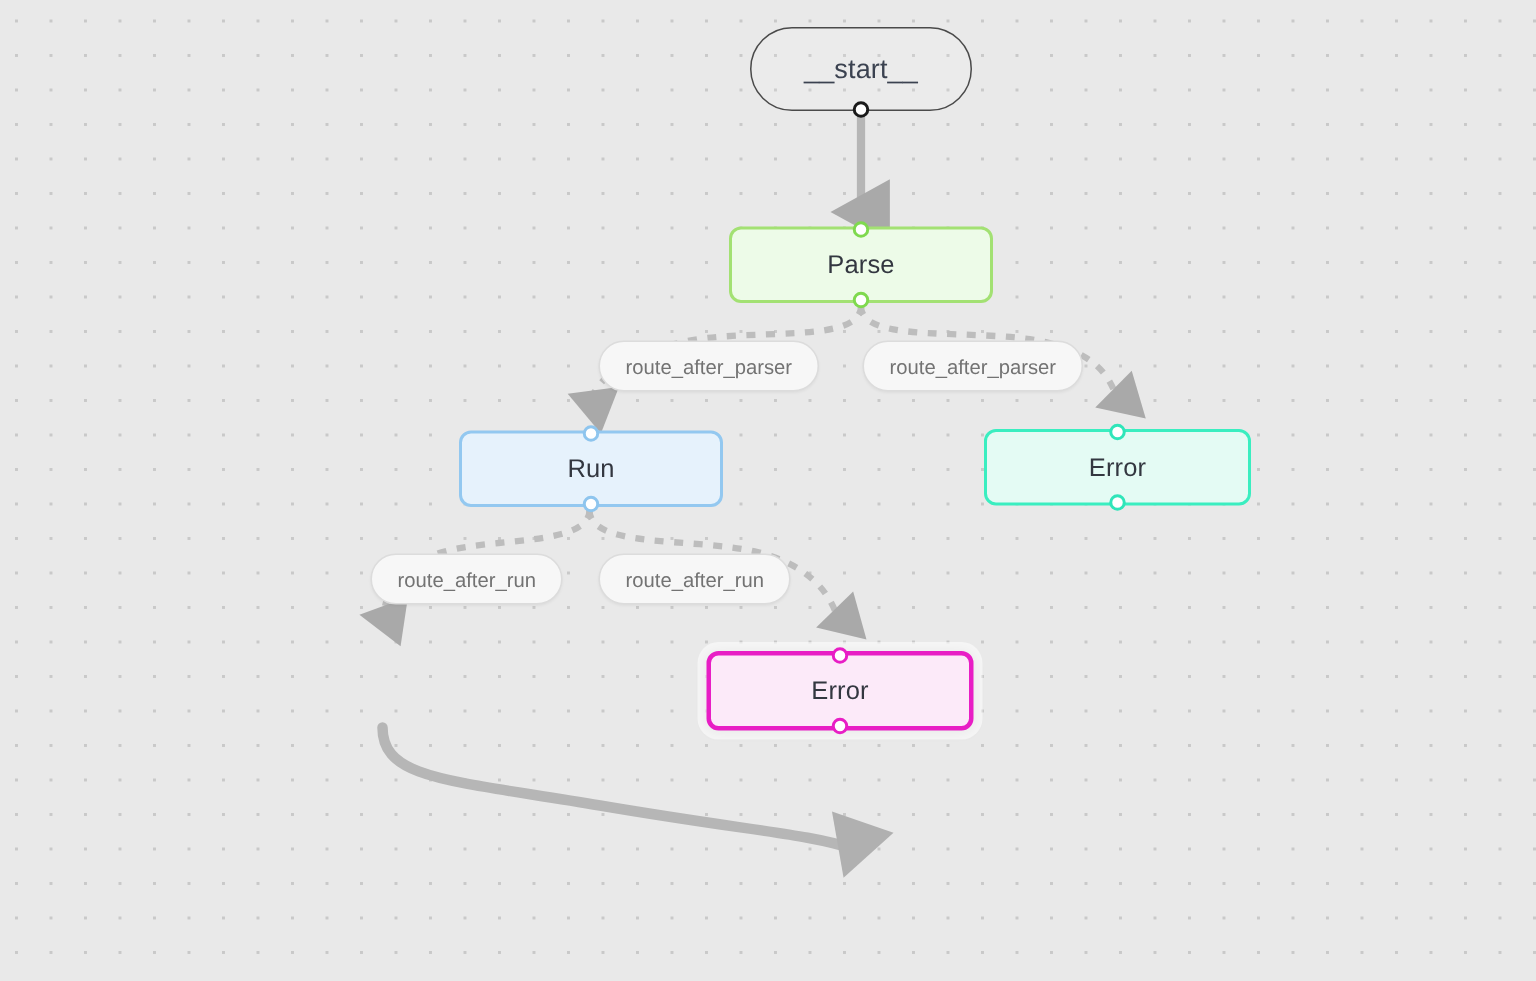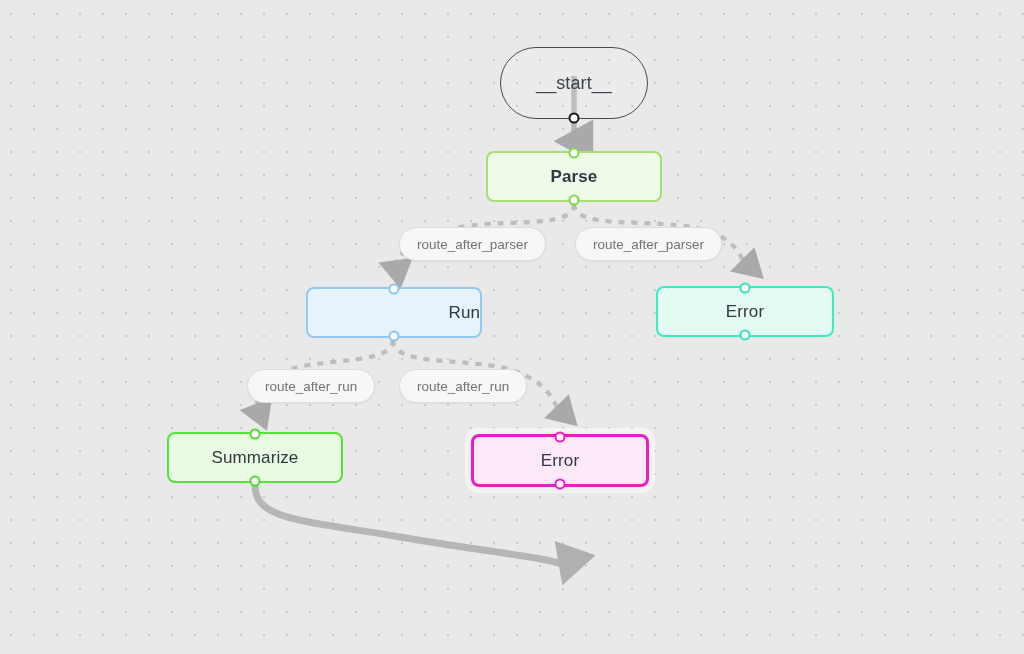--- a/index.html
+++ b/index.html
@@ -50,27 +50,25 @@
     color: #3b4250;
   }
 
   .node-box {
     border-radius: 8px;
   }
 
   .node-parse {
     background: #edfbe8;
     border: 2px solid #a3e173;
-    font-weight: bold;
   }
 
   .node-run {
     background: #e6f2fc;
     border: 2px solid #93c8f0;
-    justify-content: flex-end;
   }
 
   .node-error-teal {
     background: #e4fbf4;
     border: 2.5px solid #3aeec0;
   }
 
   .node-summarize {
     background: #e9fbe2;
     border: 2.5px solid #57e238;
@@ -158,21 +156,21 @@
       <path d="M 393 340 C 393 366, 462 358, 505 368
                C 540 377, 554 396, 559 414" fill="none" stroke="#bdbdbd" stroke-width="4.2" stroke-dasharray="6 7" stroke-linecap="butt" marker-end="url(#arrow-gray)"></path>
     </g>
 
     <g>
       <path d="M 255 485 C 255 520, 300 520, 400 537
                C 500 554, 540 556, 569 566" fill="none" stroke="#b6b6b6" stroke-width="7" stroke-linecap="round" marker-end="url(#arrow-gray-thick)"></path>
     </g>
   </svg>
 
-  <div class="node node-terminal" style="left:500px; top:18px; width:148px; height:72px;margin-top:29px;">
+  <div class="node node-terminal" style="left:500px; top:18px; width:148px; height:56px;">
     <span>__start__</span>
     <span class="handle bottom h-dark"></span>
   </div>
 
   <div class="node node-box node-parse" style="left:486px; top:151px; width:176px; height:51px;">
     <span>Parse</span>
     <span class="handle top h-green"></span>
     <span class="handle bottom h-green"></span>
   </div>
 
@@ -181,25 +179,20 @@
     <span class="handle top h-blue"></span>
     <span class="handle bottom h-blue"></span>
   </div>
 
   <div class="node node-box node-error-teal" style="left:656px; top:286px; width:178px; height:51px;">
     <span>Error</span>
     <span class="handle top h-teal"></span>
     <span class="handle bottom h-teal"></span>
   </div>
 
-  <div class="node node-box node-summarize" style="left:167px; top:432px; width:176px; height:51px;">
-    <span>Summarize</span>
-    <span class="handle top h-lgreen"></span>
-    <span class="handle bottom h-lgreen"></span>
-  </div>
 
   <div class="node node-box node-error-magenta" style="left:471px; top:434px; width:178px; height:53px;">
     <span>Error</span>
     <span class="handle top h-mag"></span>
     <span class="handle bottom h-mag"></span>
   </div>
 
 
   <div class="edge-label" style="left:399px; top:227px;">route_after_parser</div>
 

